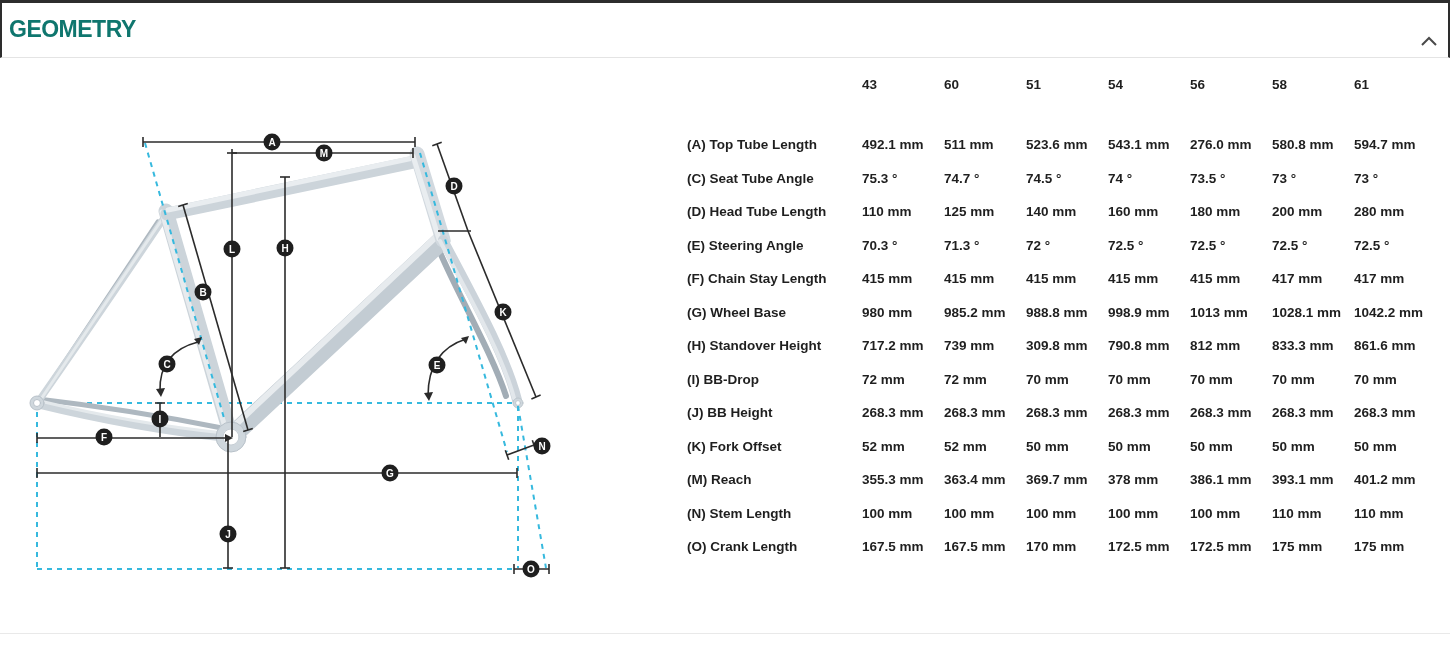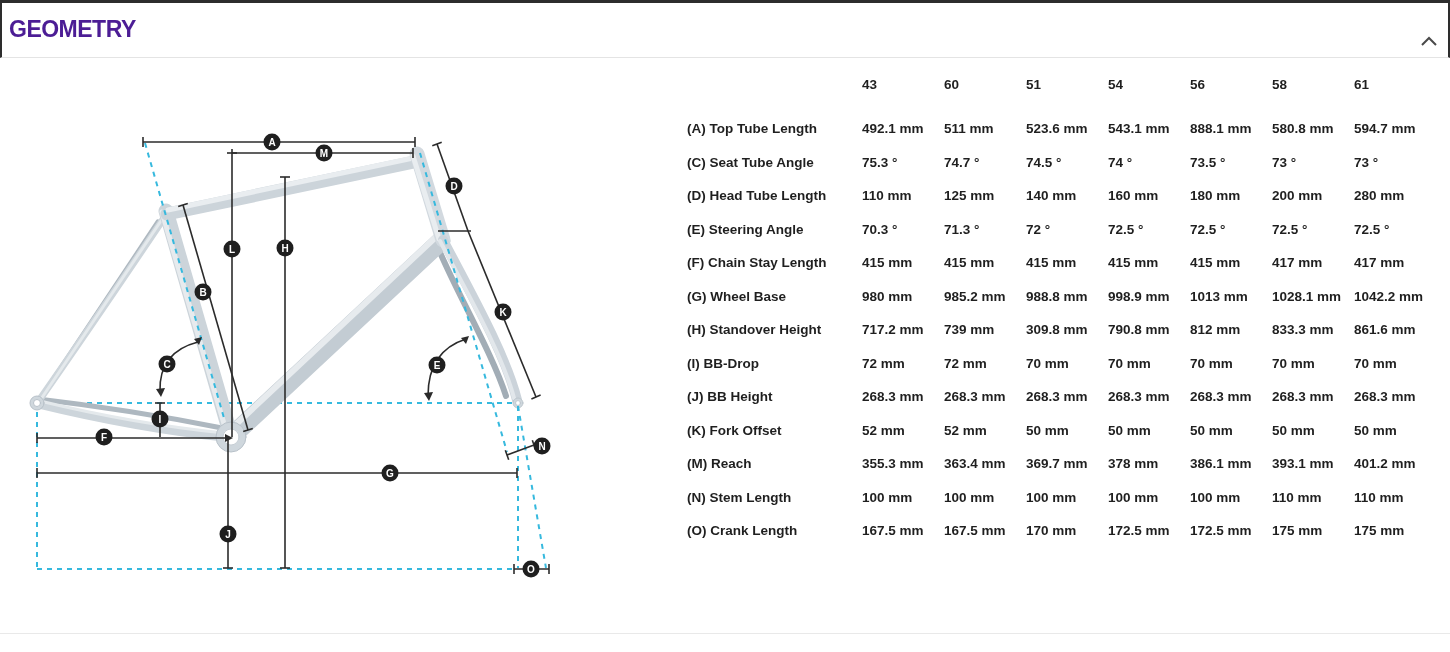--- a/index.html
+++ b/index.html
@@ -7,29 +7,29 @@
     position:relative; width:1450px; height:652px; background:#ffffff;
     font-family:"Liberation Sans", sans-serif; overflow:hidden;
   }
   .acc-header {
     position:absolute; top:0; left:0; width:1450px; height:58px; box-sizing:border-box;
     border-top:3px solid #2d2d2d; border-left:2px solid #2d2d2d; border-right:2px solid #2d2d2d;
     border-bottom:1px solid #e4e4e4; background:#fff; cursor:pointer;
   }
   .acc-title {
     position:absolute; left:7px; top:13px; font-size:23px; font-weight:800;
-    letter-spacing:-0.5px; color:#4c1d95;
+    letter-spacing:-0.5px; color:#0f766e;
   }
   .chevron { position:absolute; right:10px; top:32px; width:18px; height:12px; }
   .geo-table { position:absolute; left:687px; top:70px; color:#1f1f1f; }
   .geo-row {
     display:grid; grid-template-columns:175px repeat(7,82px);
     align-items:center; height:33.5px; font-size:13.5px;font-weight:bold;
   }
-  .geo-row.head { height:28px; margin-bottom:14px; font-weight:700; }
+  .geo-row.head { height:28px; margin-bottom:30px; font-weight:700; }
   .geo-label, .geo-cell { white-space:nowrap; }
   .diagram { position:absolute; left:20px; top:95px; }
   .section-divider { position:absolute; top:633px; left:0; width:1450px; height:1px; background:#e9e9e9; }
   .marker-letter {
     font-family:"Liberation Sans", sans-serif; font-size:10px; font-weight:700;
     fill:#ffffff; text-anchor:middle;
   }
 </style>
 </head>
 <body>
@@ -231,21 +231,21 @@
         <div class="geo-cell">58</div>
         <div class="geo-cell">61</div>
       </div>
     <div id="geo-rows">
         <div class="geo-row">
       <div class="geo-label">(A) Top Tube Length</div>
     <div class="geo-cell">492.1 mm</div>
           <div class="geo-cell">511 mm</div>
           <div class="geo-cell">523.6 mm</div>
           <div class="geo-cell">543.1 mm</div>
-          <div class="geo-cell">888.1 mm</div>
+          <div class="geo-cell">276.0 mm</div>
           <div class="geo-cell">580.8 mm</div>
           <div class="geo-cell">594.7 mm</div>
         </div>
         <div class="geo-row">
       <div class="geo-label">(C) Seat Tube Angle</div>
     <div class="geo-cell">75.3 °</div>
           <div class="geo-cell">74.7 °</div>
           <div class="geo-cell">74.5 °</div>
           <div class="geo-cell">74 °</div>
           <div class="geo-cell">73.5 °</div>

